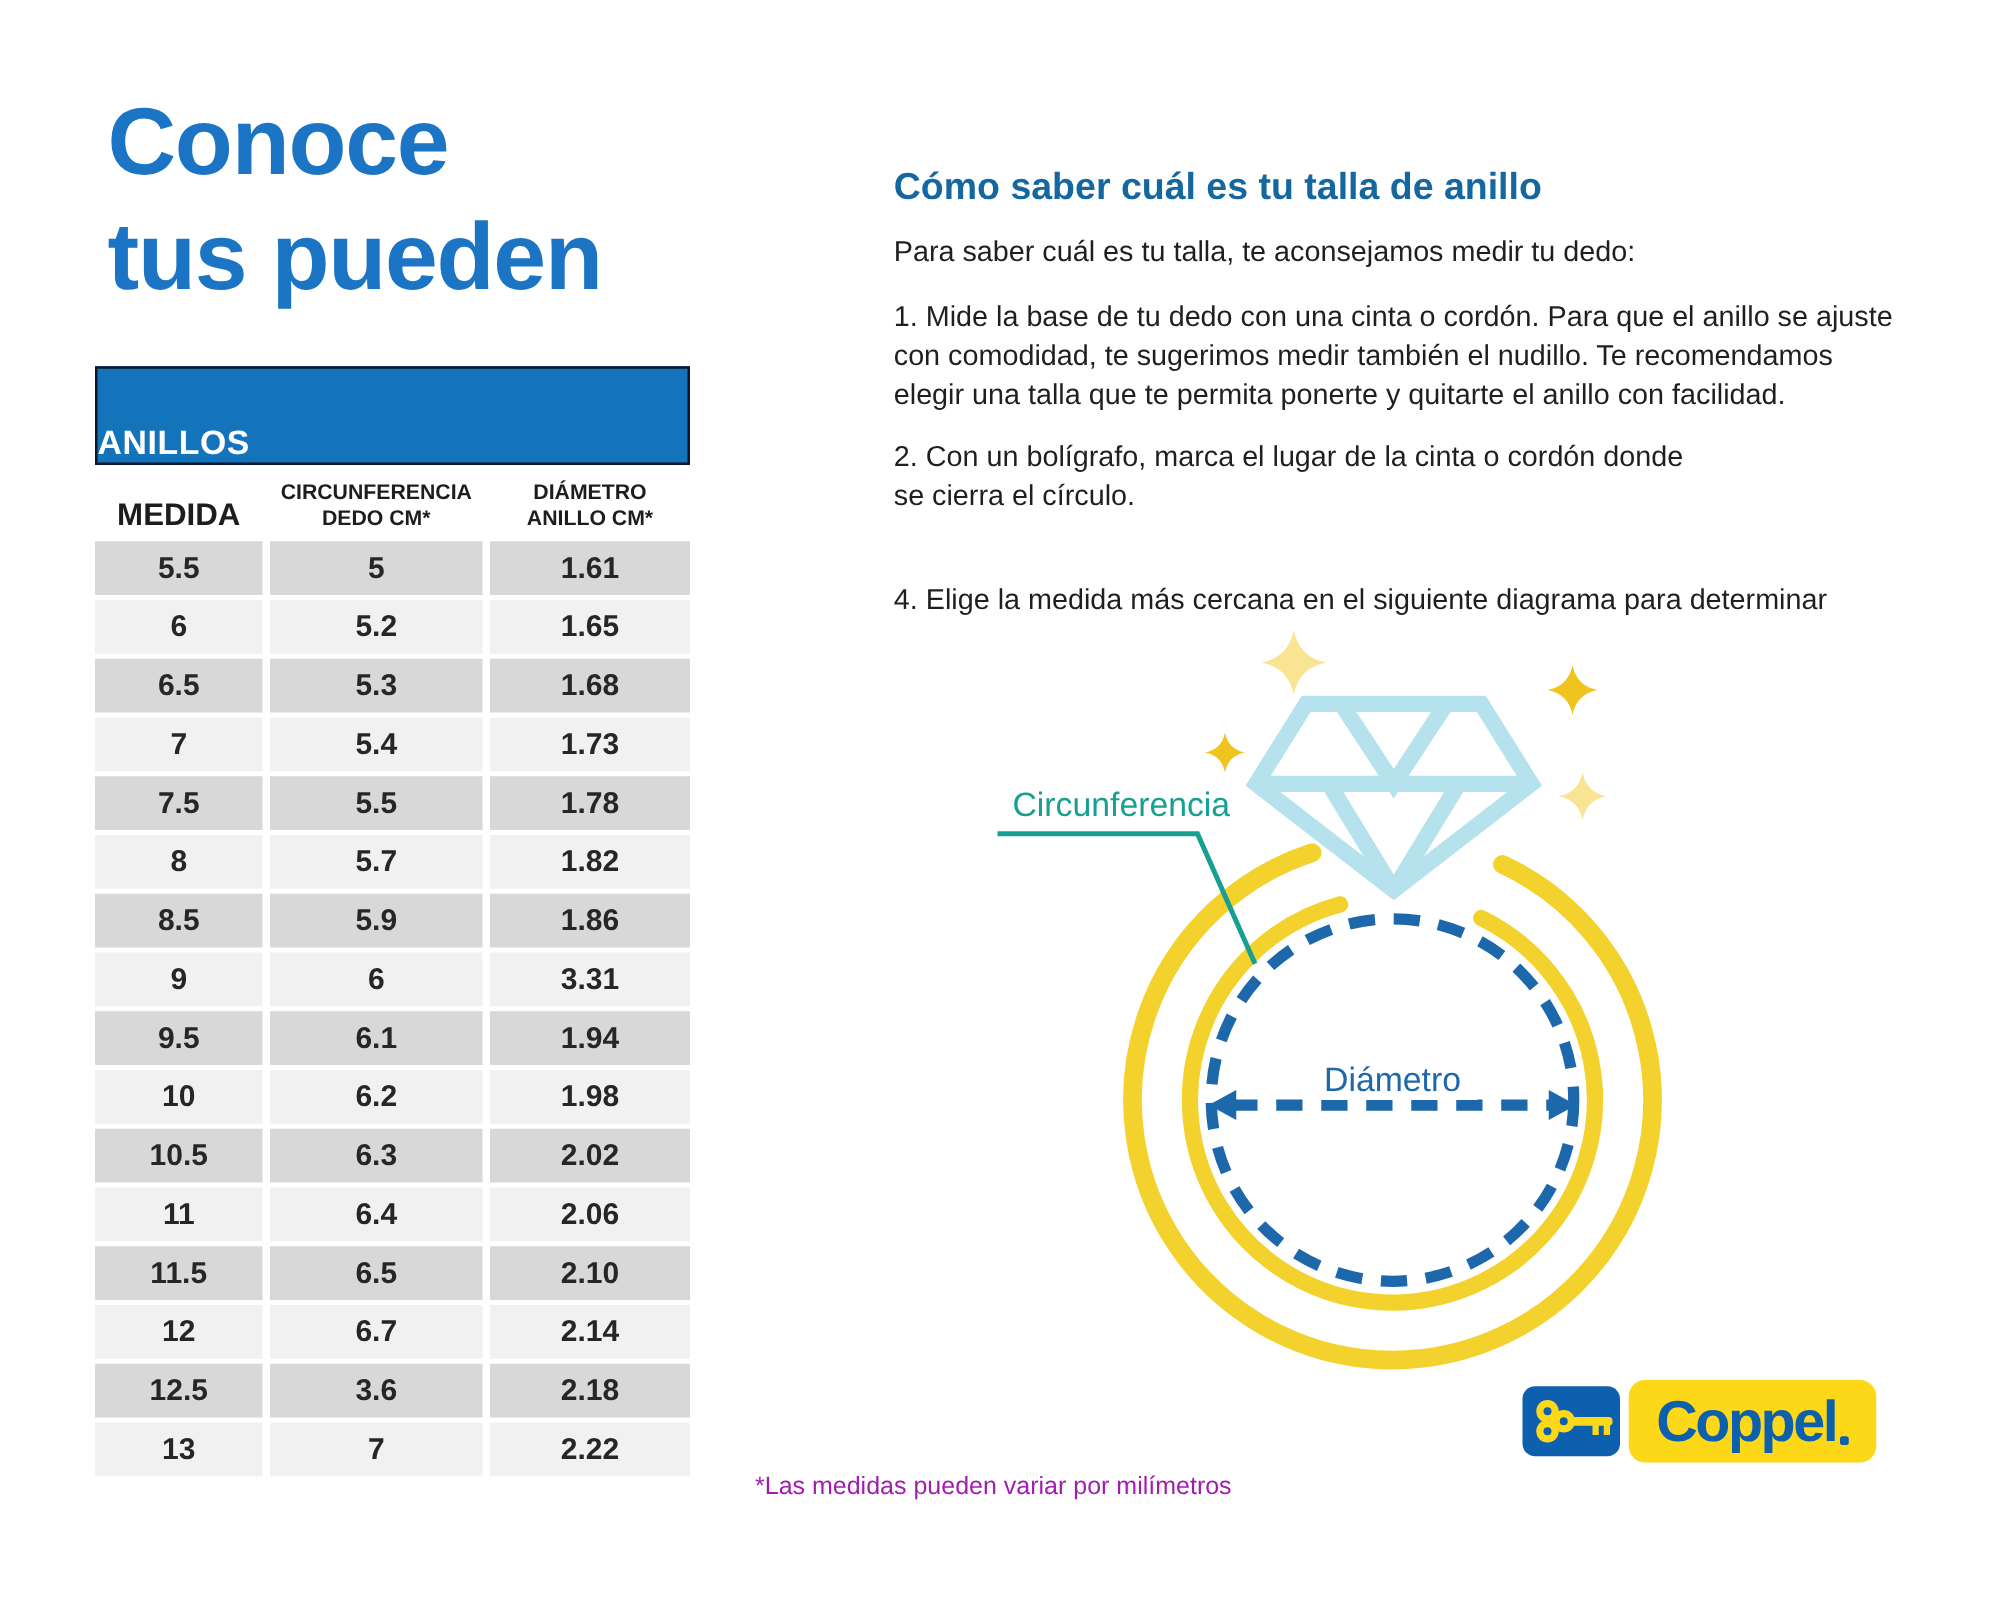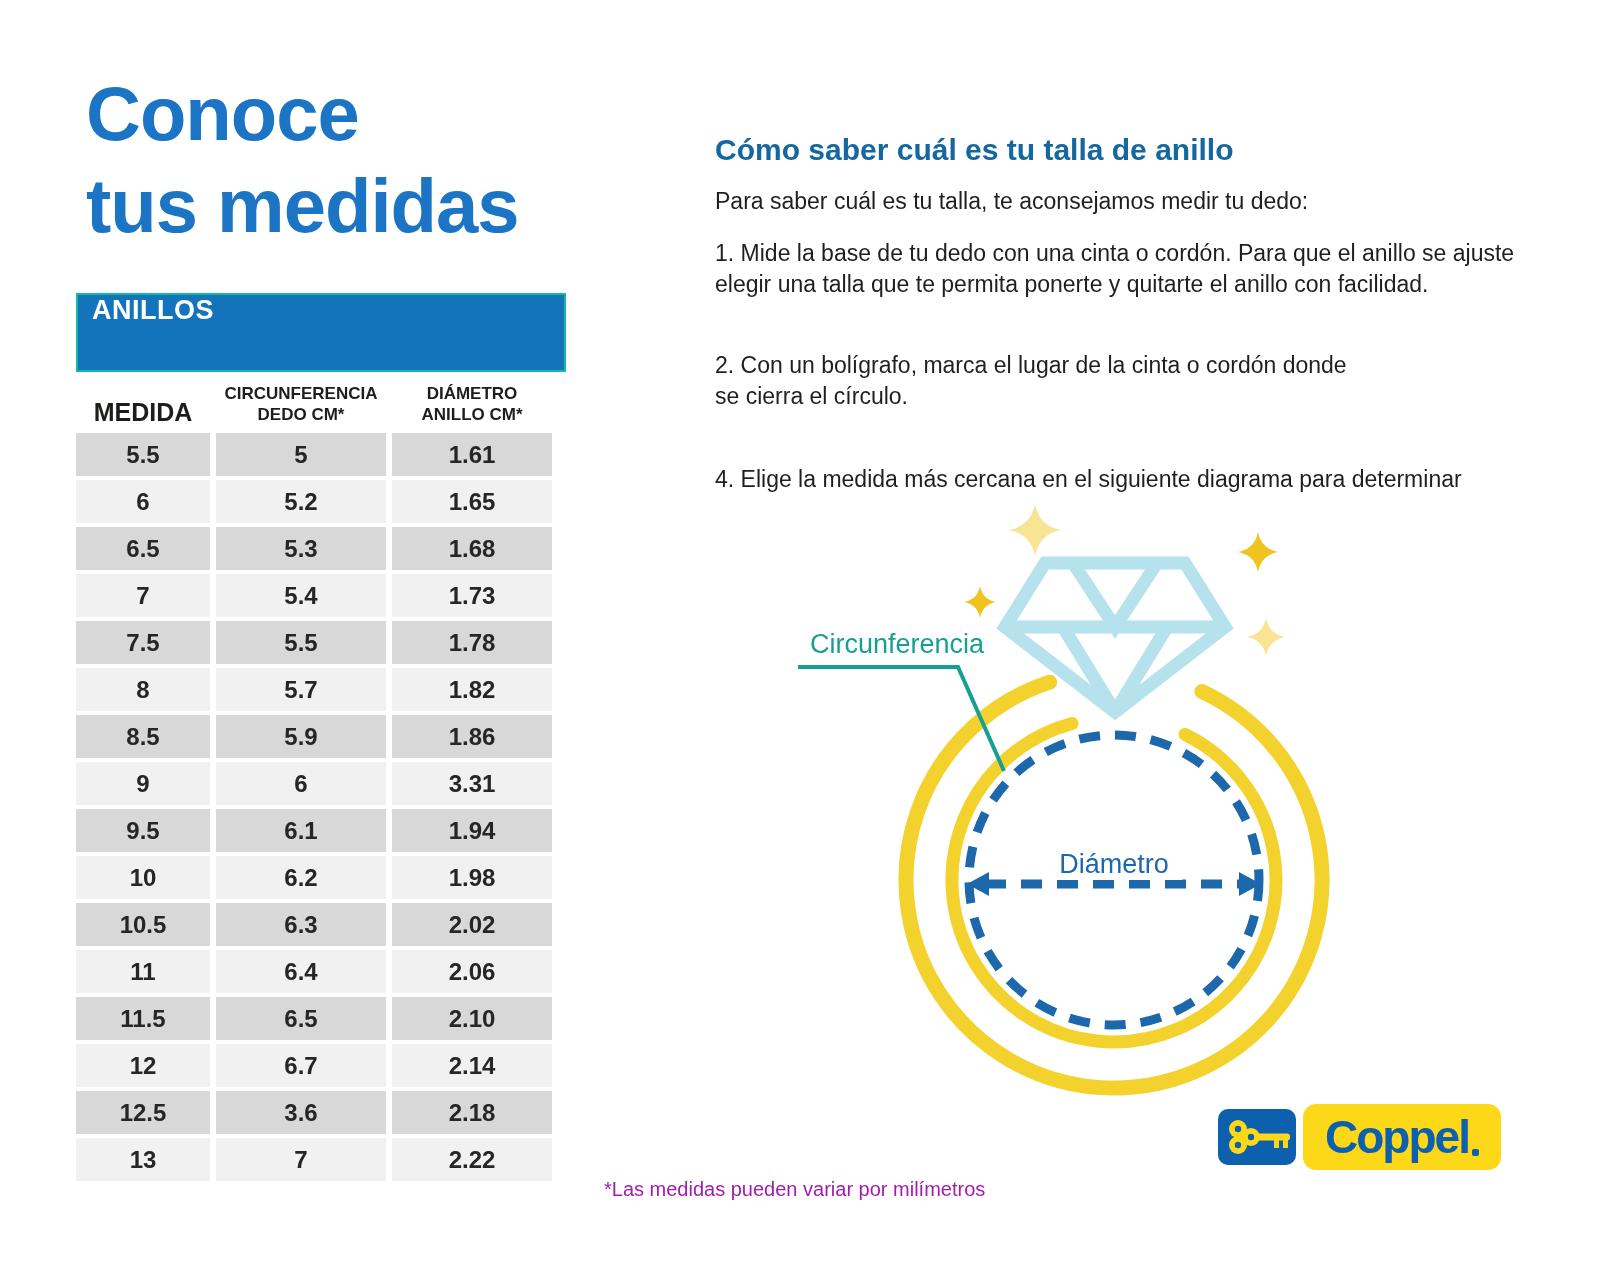--- a/index.html
+++ b/index.html
@@ -9,22 +9,22 @@
   }
   .abs{position:absolute;}
 
   
   .main-title{
     left:86px;top:68px;width:560px;
     font-size:76px;font-weight:700;color:#1b74c4;line-height:92px;letter-spacing:-1px;
   }
   .banner{
     left:76px;top:293px;width:472px;height:75px;
-    background:#1373bb;border:2px solid #14b8a6;
-    display:flex;align-items:flex-start;padding-left:14px;box-sizing:content-box;
+    background:#1373bb;border:2px solid #0f172a;
+    display:flex;align-items:flex-end;box-sizing:content-box;
   }
   .banner span{color:#ffffff;font-size:27px;font-weight:700;letter-spacing:.5px;}
 
   .thead{
     left:76px;top:372px;width:476px;height:56px;
     display:grid;grid-template-columns:134px 170px 160px;column-gap:6px;
     align-items:end;
   }
   .th{ text-align:center;color:#1d1d1b;font-weight:700;padding-bottom:3px;}
   .th .big{font-size:25px;line-height:26px;}
@@ -66,21 +66,21 @@
   .word-tile .brand{color:#0d60ae;font-size:46px;font-weight:700;letter-spacing:-2px;}
   .reg-dot{width:7px;height:7px;border-radius:2px;background:#0d60ae;align-self:flex-end;margin:0 0 14px 3px;}
 
   .footnote{left:604px;top:1178px;font-size:20px;color:#a21caf;}
 </style>
 </head>
 <body>
 
 <div class="abs main-title">
   <div>Conoce</div>
-  <div>tus medidas</div>
+  <div>tus pueden</div>
 </div>
 
 <div class="abs banner">
   <span>ANILLOS</span>
 </div>
 
 <div class="abs thead">
   <div class="th">
     <div class="big">MEDIDA</div>
   </div>
@@ -144,20 +144,21 @@
     <div class="cell light">7</div>
     <div class="cell light">2.22</div>
   </div>
 
 <div class="abs r-heading">Cómo saber cuál es tu talla de anillo</div>
 
 <div class="abs r-intro body-line">Para saber cuál es tu talla, te aconsejamos medir tu dedo:</div>
 
 <div class="abs r-step1">
   <div class="body-line">1. Mide la base de tu dedo con una cinta o cordón. Para que el anillo se ajuste</div>
+  <div class="body-line">con comodidad, te sugerimos medir también el nudillo. Te recomendamos</div>
   <div class="body-line">elegir una talla que te permita ponerte y quitarte el anillo con facilidad.</div>
 </div>
 
 <div class="abs r-step23">
   <div class="body-line">2. Con un bolígrafo, marca el lugar de la cinta o cordón donde</div>
   <div class="body-line">se cierra el círculo.</div>
 </div>
 
 <div class="abs r-step4">
   <div class="body-line">4. Elige la medida más cercana en el siguiente diagrama para determinar</div>

